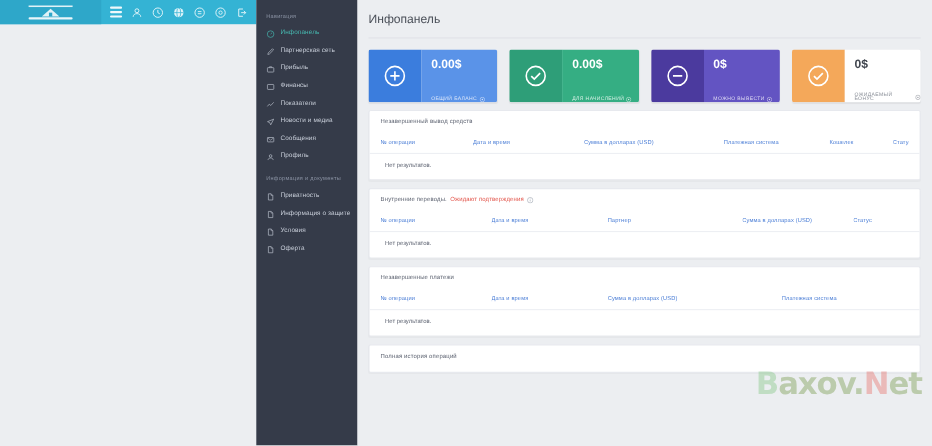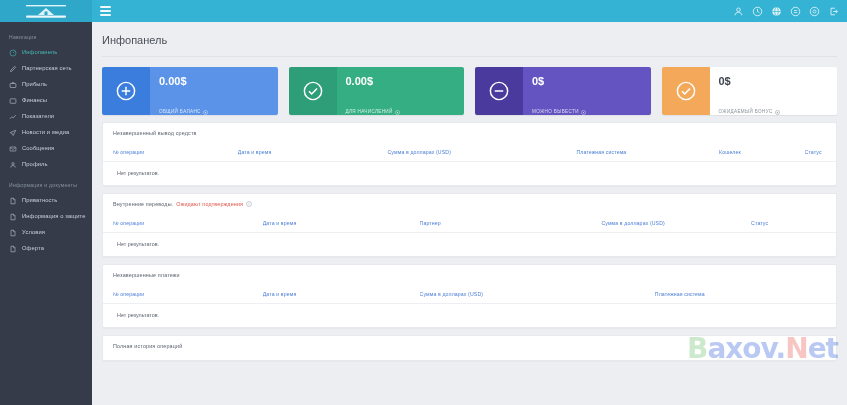--- a/index.html
+++ b/index.html
@@ -3,21 +3,21 @@
 <meta charset="utf-8">
 <title>Инфопанель</title>
 <style>
   * { box-sizing: border-box; margin: 0; padding: 0; }
   html, body {
     width: 847px; height: 405px;
     overflow: hidden;
     font-family: "Liberation Sans", "DejaVu Sans", sans-serif;
     background: #eceef1;
   }
-  .app { position: relative; width: 847px; height: 405px; display: flex; flex-direction: column; }
+  .app { position: relative; width: 847px; height: 405px; display: flex; flex-direction: row; }
 
   
   .topbar {
     height: 22px; flex: 0 0 22px;
     display: flex; align-items: stretch;
     background: #34b3d4;
   }
   .brand {
     width: 92px; flex: 0 0 92px;
     background: #2ea7c9;
@@ -172,21 +172,21 @@
 
   
   .watermark {
     position: absolute; right: 9px; bottom: 42px;
     font-size: 28px; font-weight: bold; letter-spacing: -1px;
     font-family: "DejaVu Sans", sans-serif;
     opacity: .30; pointer-events: none; user-select: none;
     line-height: 1;
   }
   .wm-g { color: #5cb85c; }
-  .wm-d { color: #1d4ed8; }
+  .wm-d { color: #4d7c0f; }
   .wm-r { color: #e8453c; }
 </style>
 </head>
 <body>
 
 <div class="app">
 
   <div class="topbar">
     <div class="brand">
       <svg class="logo-mark" viewBox="0 0 44 16">

